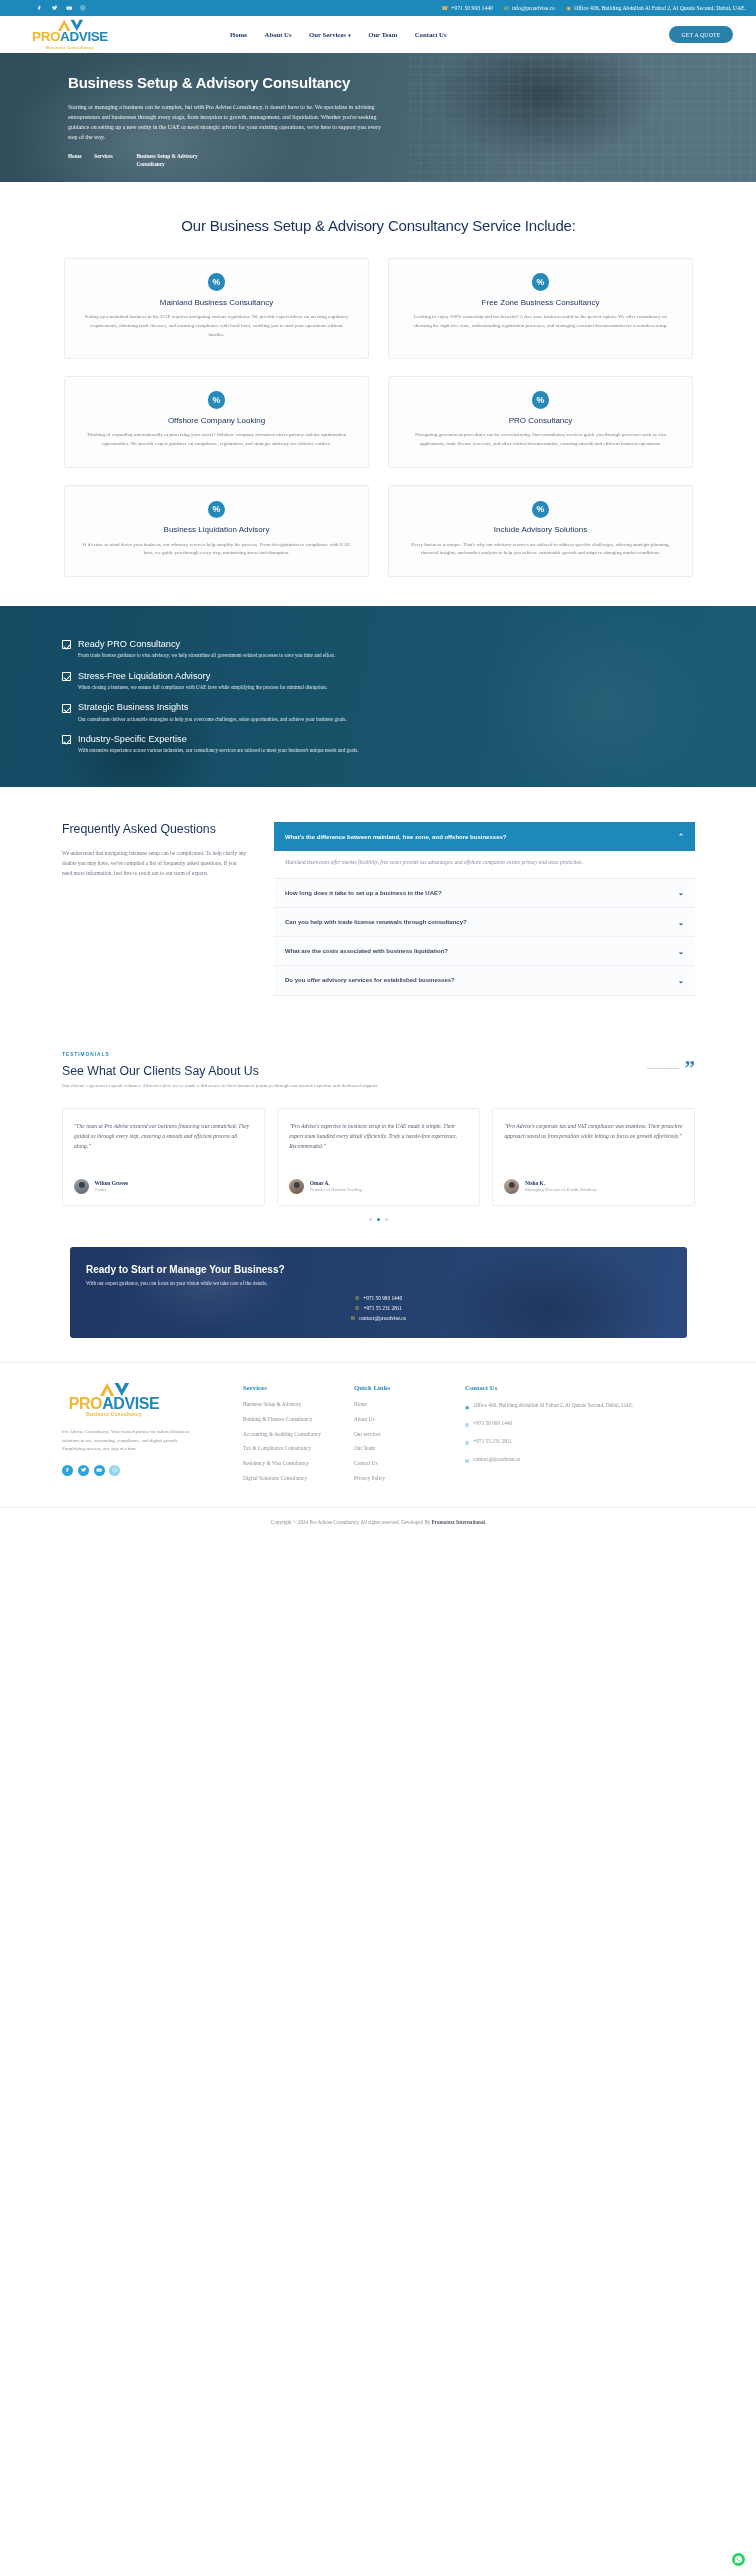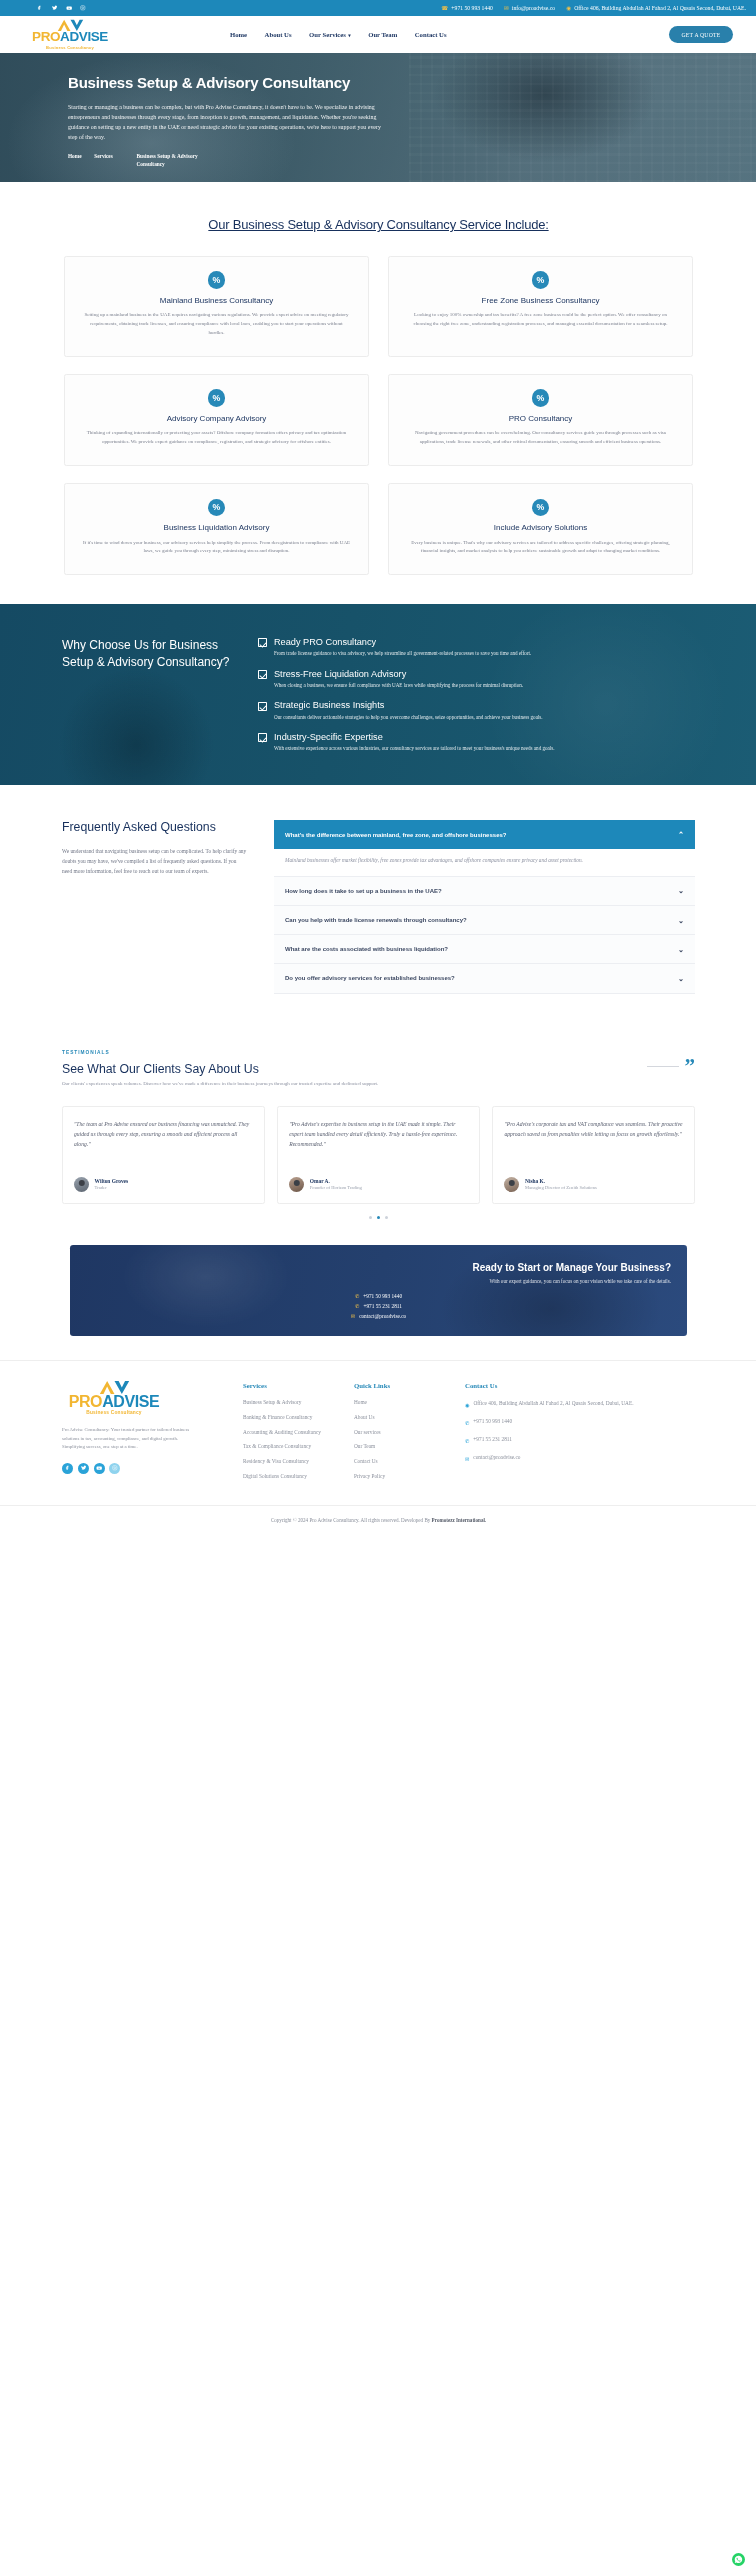--- a/index.html
+++ b/index.html
@@ -144,25 +144,24 @@
     font-family: "Liberation Serif", serif;
     font-weight: bold;
     font-size: 5.3px;
     color: #fff;
   }
   .crumb-cur { width: 76px; line-height: 1.5; padding-left: 11px;}
 
   
   .services { padding: 35px 0 29px; text-align: center; }
   .services h2 {
-    font-size: 13px;
+    font-size: 15px;
     font-weight: normal;
     color: #17305c;
     letter-spacing: -0.2px;
-    text-decoration: underline;
   }
   .cards {
     margin: 24px auto 0;
     width: 629px;
     display: grid;
     grid-template-columns: 1fr 1fr;
     gap: 17.5px 19px;
   }
   .card {
     background: #fdfdfd;
@@ -362,21 +361,21 @@
   .dot.active { background: #2789b8; }
 
   
   .banner-wrap { padding: 12.7px 70px 24px; }
   .banner {
     position: relative;
     border-radius: 3.2px;
     overflow: hidden;
     background: linear-gradient(100deg,#1f3763 0%, #24406e 50%, #2b4a7d 100%);
     padding: 17.5px 16px 17.5px;
-    text-align: right;
+    text-align: left;
   }
   .banner::after{
     content:"";
     position:absolute; inset:0;
     background:
       radial-gradient(ellipse 119px 72px at 22% 35%, rgba(255,255,255,0.09), transparent 70%),
       radial-gradient(ellipse 159px 96px at 78% 70%, rgba(0,0,0,0.22), transparent 70%);
   }
   .banner-in { position: relative; z-index: 2; }
   .banner h3 { color: #fff; font-size: 10px; font-weight: bold; }
@@ -555,21 +554,21 @@
           <span>%</span>
         </div>
       <h3>Free Zone Business Consultancy</h3>
       <p>Looking to enjoy 100% ownership and tax benefits? A free zone business could be the perfect option. We offer consultancy on choosing the right free zone, understanding registration processes, and managing essential documentation for a seamless setup.</p>
     </div>
 
     <div class="card">
       <div class="badge">
           <span>%</span>
         </div>
-      <h3>Advisory Company Advisory</h3>
+      <h3>Offshore Company Looking</h3>
       <p>Thinking of expanding internationally or protecting your assets? Offshore company formation offers privacy and tax optimization opportunities. We provide expert guidance on compliance, registration, and strategic advisory for offshore entities.</p>
     </div>
 
     <div class="card">
       <div class="badge">
           <span>%</span>
         </div>
       <h3>PRO Consultancy</h3>
       <p>Navigating government procedures can be overwhelming. Our consultancy services guide you through processes such as visa applications, trade license renewals, and other critical documentation, ensuring smooth and efficient business operations.</p>
     </div>
@@ -587,23 +586,20 @@
           <span>%</span>
         </div>
       <h3>Include Advisory Solutions</h3>
       <p>Every business is unique. That's why our advisory services are tailored to address specific challenges, offering strategic planning, financial insights, and market analysis to help you achieve sustainable growth and adapt to changing market conditions.</p>
     </div>
 
   </div>
 </div>
 
 <div class="why">
-  <div class="why-left">
-    <h2>Why Choose Us for Business Setup &amp; Advisory Consultancy?</h2>
-  </div>
   <div class="why-right">
 
 
     <div class="feat">
       <div class="cbox"></div>
       <div>
         <h4>Ready PRO Consultancy</h4>
         <p>From trade license guidance to visa advisory, we help streamline all government-related processes to save you time and effort.</p>
       </div>
     </div>

